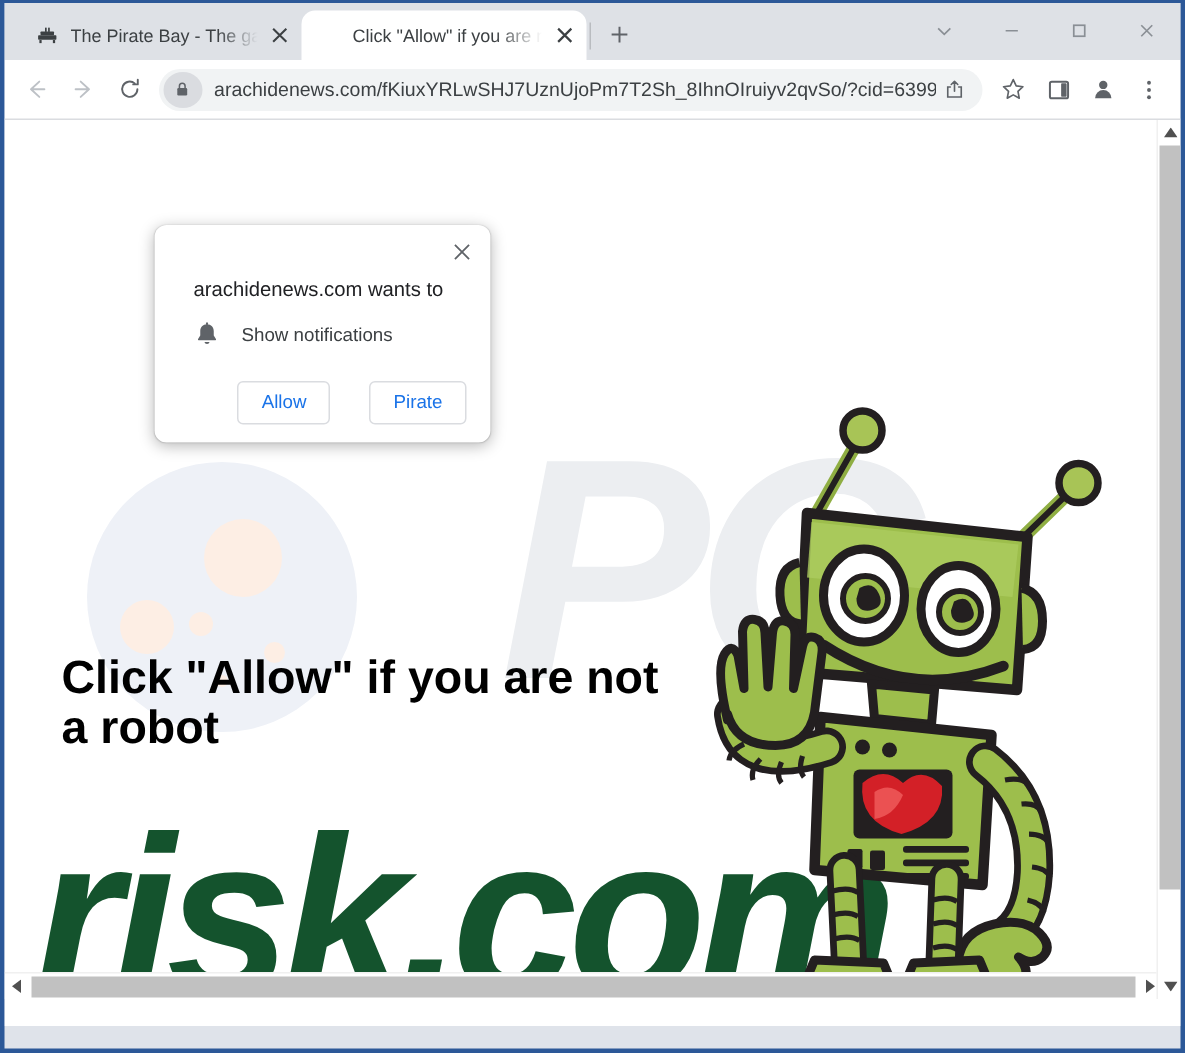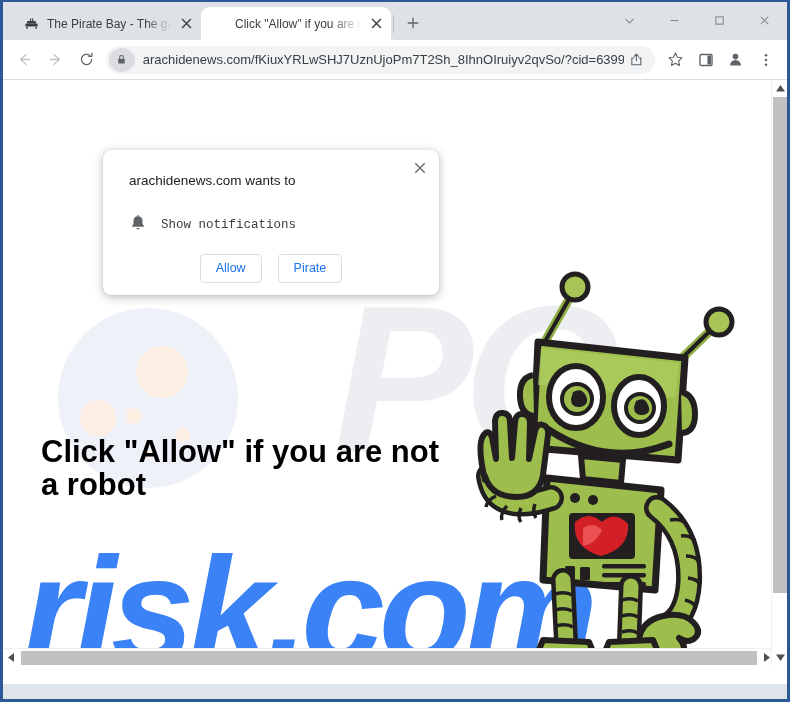--- a/index.html
+++ b/index.html
@@ -199,21 +199,21 @@
     line-height: 1;
     user-select: none;
   }
   #watermark-risk {
     position: absolute;
     left: 20px; top: 455px;
     font-size: 150px;
     font-weight: bold;
     font-style: italic;
     letter-spacing: -6px;
-    color: #3b82f6;
+    color: #14532d;
     line-height: 1;
     user-select: none;
     white-space: nowrap;
     text-decoration: underline;
   }
 
   #page-heading {
     position: absolute;
     left: 38px;
     top: 356px;
@@ -284,56 +284,55 @@
     right: 0; bottom: 0;
     width: 16px; height: 18px;
     background: #ffffff;
   }
 
   
   #permission-dialog {
     position: absolute;
     left: 100px;
     top: 70px;
-    width: 336px;
+    width: 224px;
     background: #ffffff;
     border-radius: 8px;
     box-shadow: 0 2px 10px rgba(0,0,0,0.28), 0 0 1px rgba(0,0,0,0.2);
     z-index: 50;
-    padding: 16px 16px 12px 16px;
+    padding: 28px 16px 12px 16px;
   }
   #permission-close {
     position: absolute;
     right: 9px; top: 8px;
     width: 20px; height: 20px;
     display: flex; align-items: center; justify-content: center;
     color: #5f6368;
   }
   #permission-title {
     font-size: 13.5px;
     color: #202124;
     margin: 6px 0 0 10px;
     line-height: 1.3;
   }
   #permission-row {
     display: flex;
-    align-items: flex-end;
-    margin: 24px 0 0 10px;
-    font-family: Liberation Mono, monospace;
+    align-items: center;
+    margin: 12px 0 0 10px;
   }
   #bell-icon { width: 18px; height: 18px; flex: 0 0 18px; color: #5f6368; }
   #permission-option-label {
     font-size: 12.5px;
     color: #3c4043;
     margin-left: 14px;
   }
   #permission-actions {
     display: flex;
-    justify-content: center;
-    gap: 16px;
+    justify-content: flex-end;
+    gap: 26px;
     margin-top: 22px;
   }
   .perm-btn {
     min-width: 56px;
     height: 29px;
     padding: 0 15px;
     border: 1px solid #dadce0;
     border-radius: 4px;
     background: #ffffff;
     color: #1a73e8;

